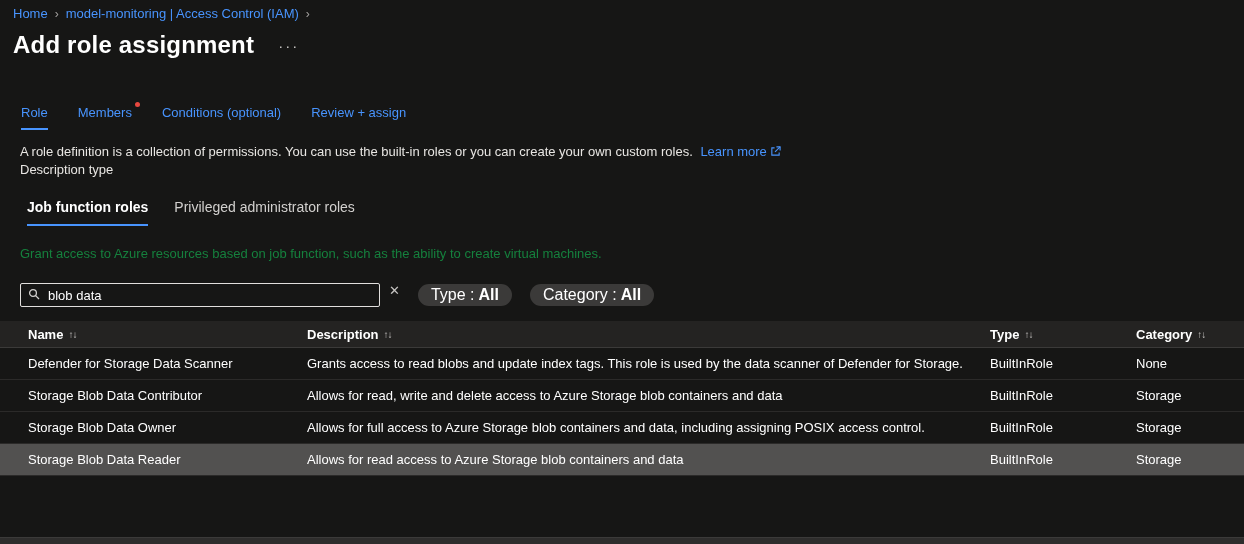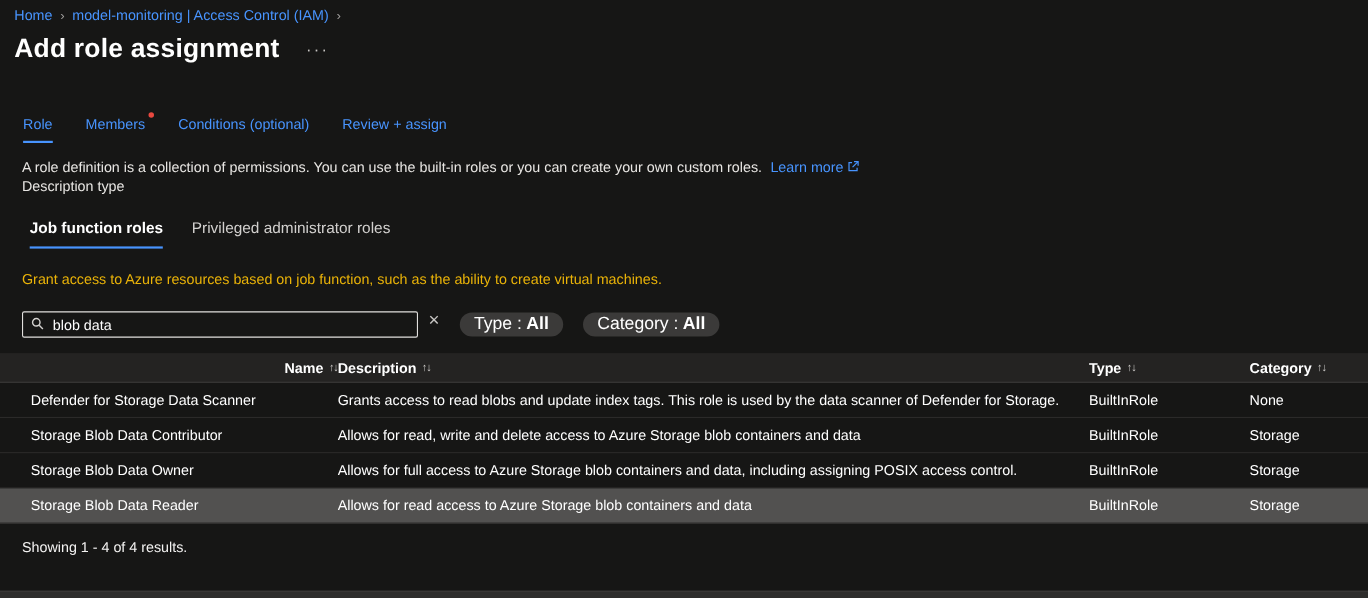--- a/index.html
+++ b/index.html
@@ -25,21 +25,21 @@
 
   .intro { margin:14px 0 0 20px; color:#e8e6e3; }
   .learn { margin-left:4px; white-space:nowrap; }
   .learn svg { margin-left:3px; vertical-align:-1px; }
   .assignment { margin:3px 0 0 20px; color:#e8e6e3; }
 
   .subtabs { display:flex; gap:26px; margin:22px 0 0 27px; font-size:14px; }
   .subtab { color:#d2d0ce; padding-bottom:9px; cursor:pointer; }
   .subtab.active { color:#ffffff; font-weight:700; border-bottom:2px solid #4894fe; }
 
-  .grant { margin:20px 0 0 20px; color:#eab308; }
+  .grant { margin:20px 0 0 20px; color:#15803d; }
 
   .filter-row { margin:22px 0 0 20px; display:flex; align-items:center; }
   .searchbox { position:relative; width:360px; height:24px; }
   .searchbox input {
     width:100%; height:100%; background:transparent;
     border:1px solid #e1dfdd; border-radius:2px; color:#fff;
     font:13px "Liberation Sans", sans-serif; padding:0 6px 0 27px; outline:none;
   }
   .search-icon { position:absolute; left:8px; top:5px; line-height:0; }
   .clear { color:#c8c6c4; margin-left:9px; font-size:13px; cursor:pointer; align-self:flex-start; }
@@ -52,21 +52,21 @@
   .pill b { font-weight:700; }
 
   .table { margin-top:14px; width:100%; }
   .thead, .trow { display:grid; grid-template-columns:307px 683px 146px 1fr; align-items:center; }
   .thead { height:27px; background:#242322; border-bottom:1px solid #3b3a39; font-weight:700; }
   .thead .cell { display:flex; align-items:center; gap:5px; cursor:pointer; }
   .sort { font-size:10px; color:#c8c6c4; font-weight:400; letter-spacing:-1px; }
   .trow { height:32px; border-bottom:1px solid #2b2a29; cursor:pointer; }
   .trow.selected { background:#525150; }
   .cell { overflow:hidden; white-space:nowrap; text-overflow:ellipsis; }
-  .c-name { padding-left:28px;justify-content:flex-end; }
+  .c-name { padding-left:28px; }
   .c-desc, .c-type, .c-cat { padding-right:8px; }
 
   .footer { margin:14px 0 0 20px; color:#f3f2f1; }
   .hscroll { position:absolute; bottom:0; left:0; width:100%; height:7px; background:#2e2d2c; border-top:1px solid #3b3a39; }
 </style>
 </head>
 <body>
 
 <div class="page">
 
@@ -165,16 +165,15 @@
     </div>
 
     <div class="trow selected">
       <div class="cell c-name">Storage Blob Data Reader</div>
       <div class="cell c-desc">Allows for read access to Azure Storage blob containers and data</div>
       <div class="cell c-type">BuiltInRole</div>
       <div class="cell c-cat">Storage</div>
     </div>
   </div>
 
-  <div class="footer">Showing 1 - 4 of 4 results.</div>
 
   <div class="hscroll"></div>
 </div>
 
 </body></html>

